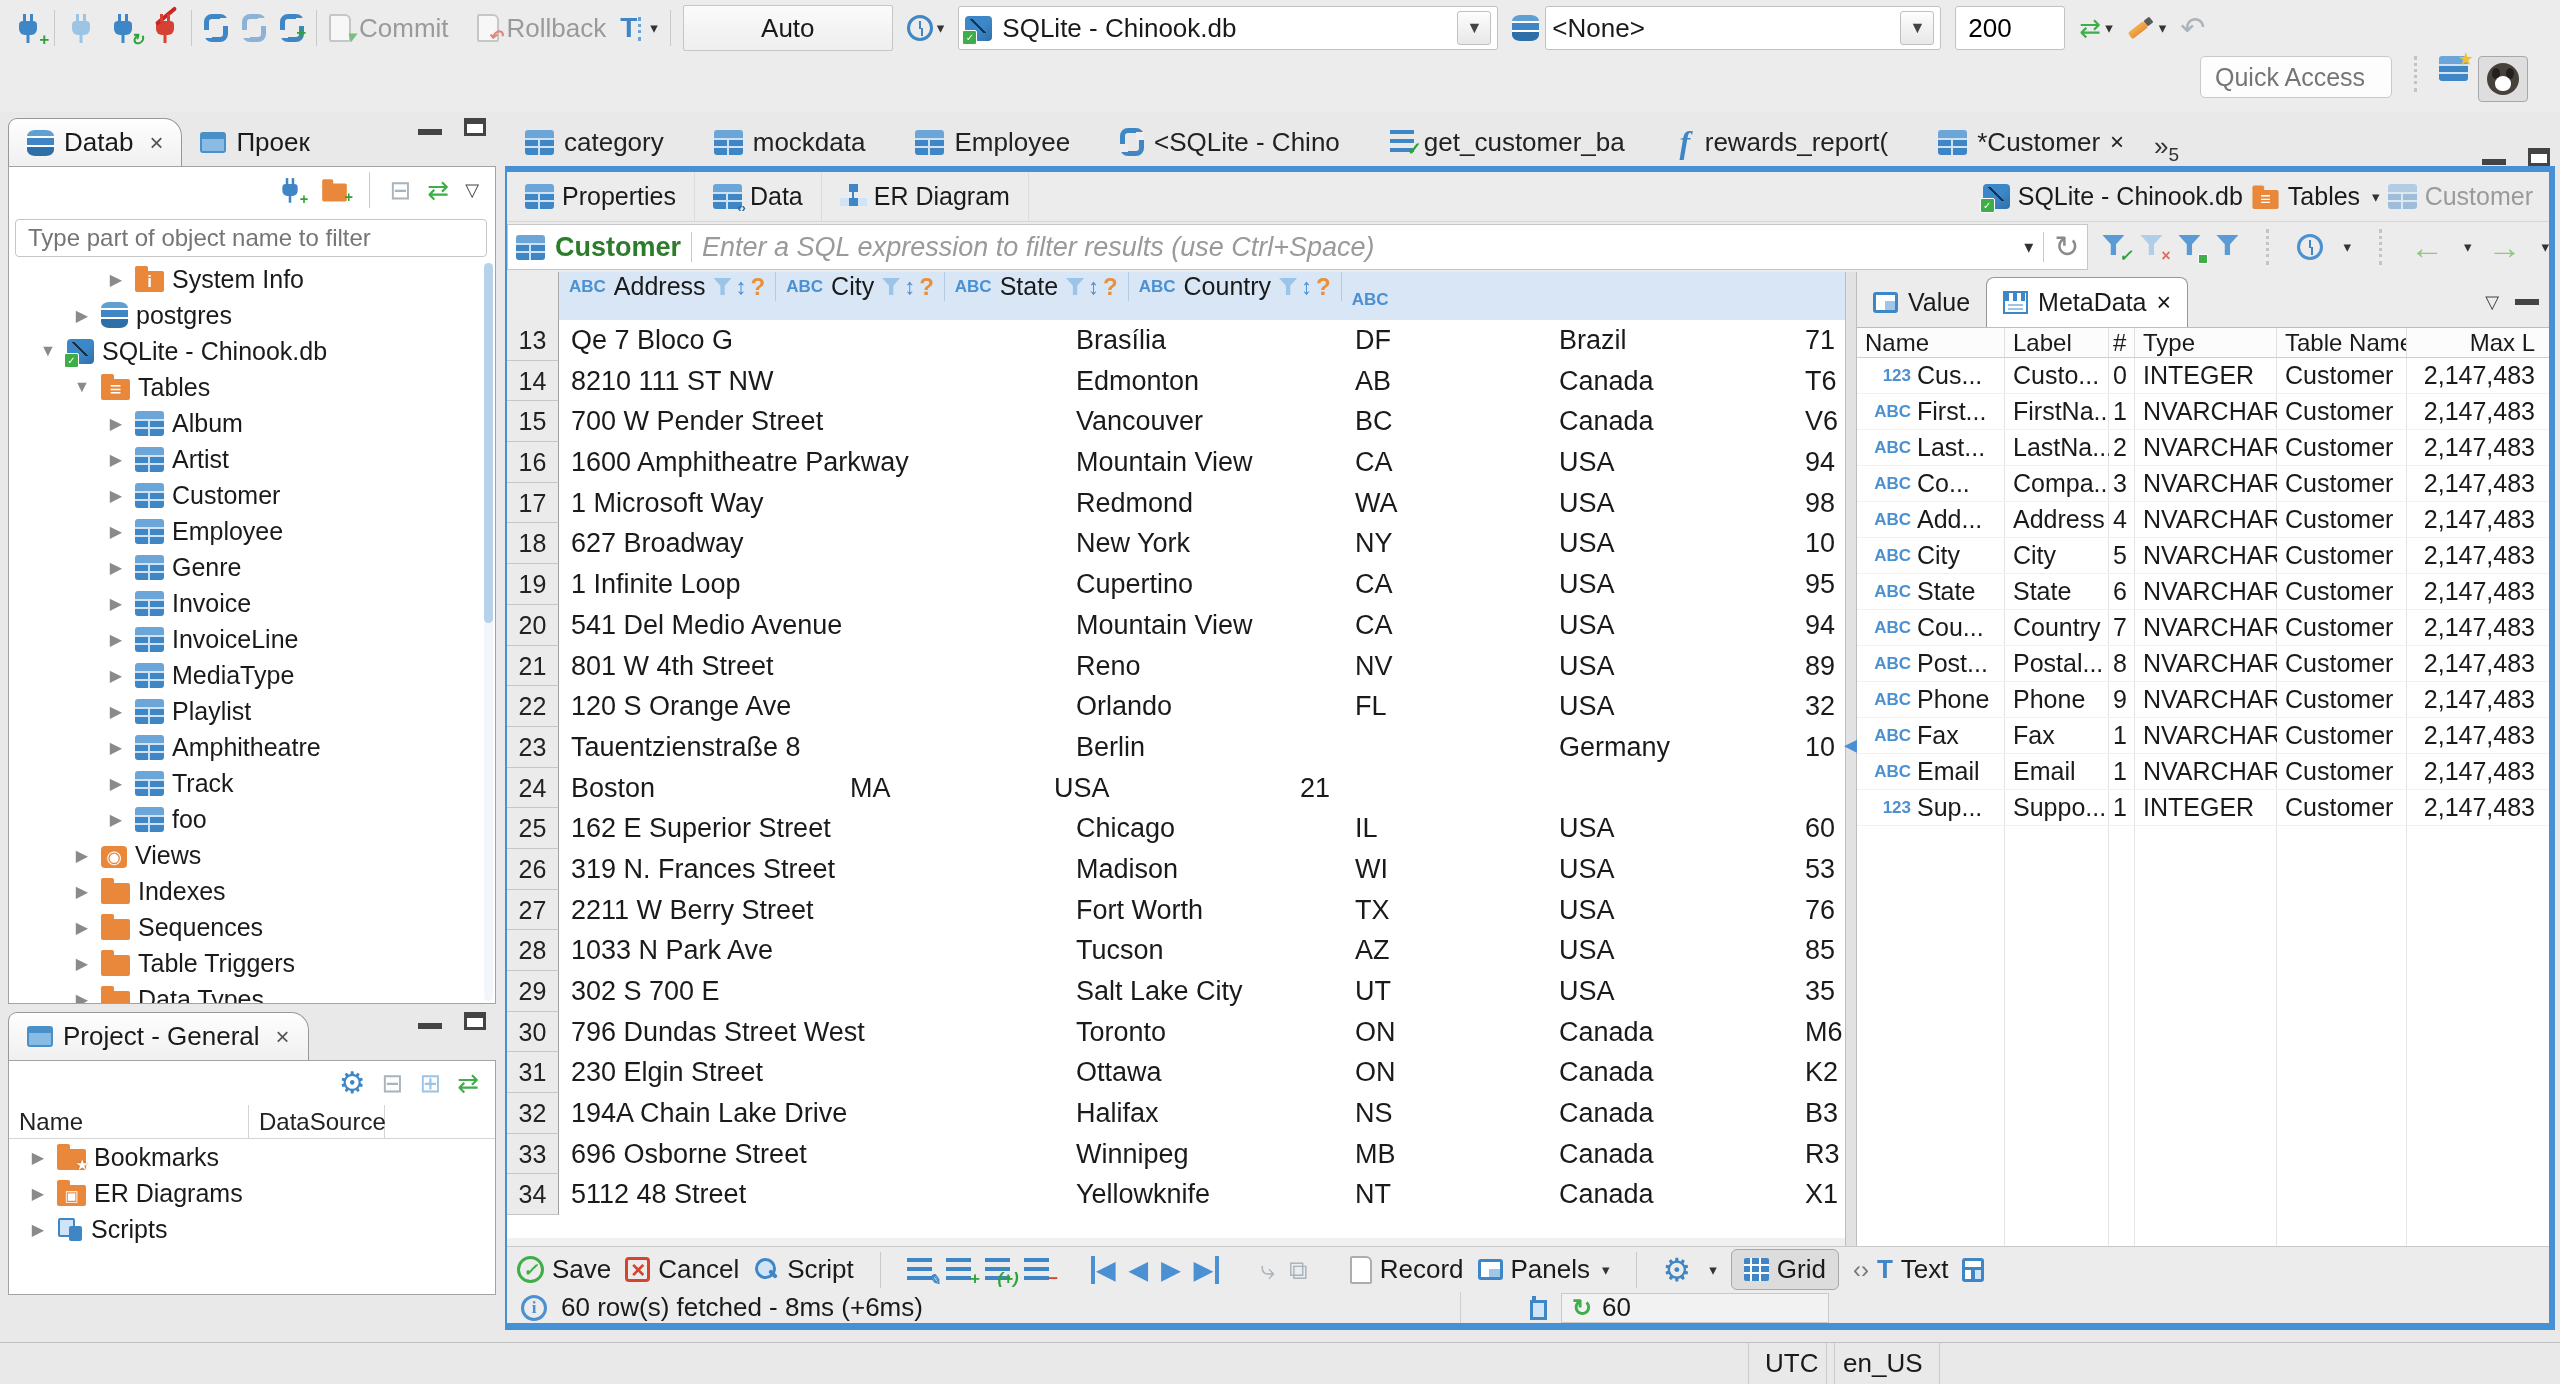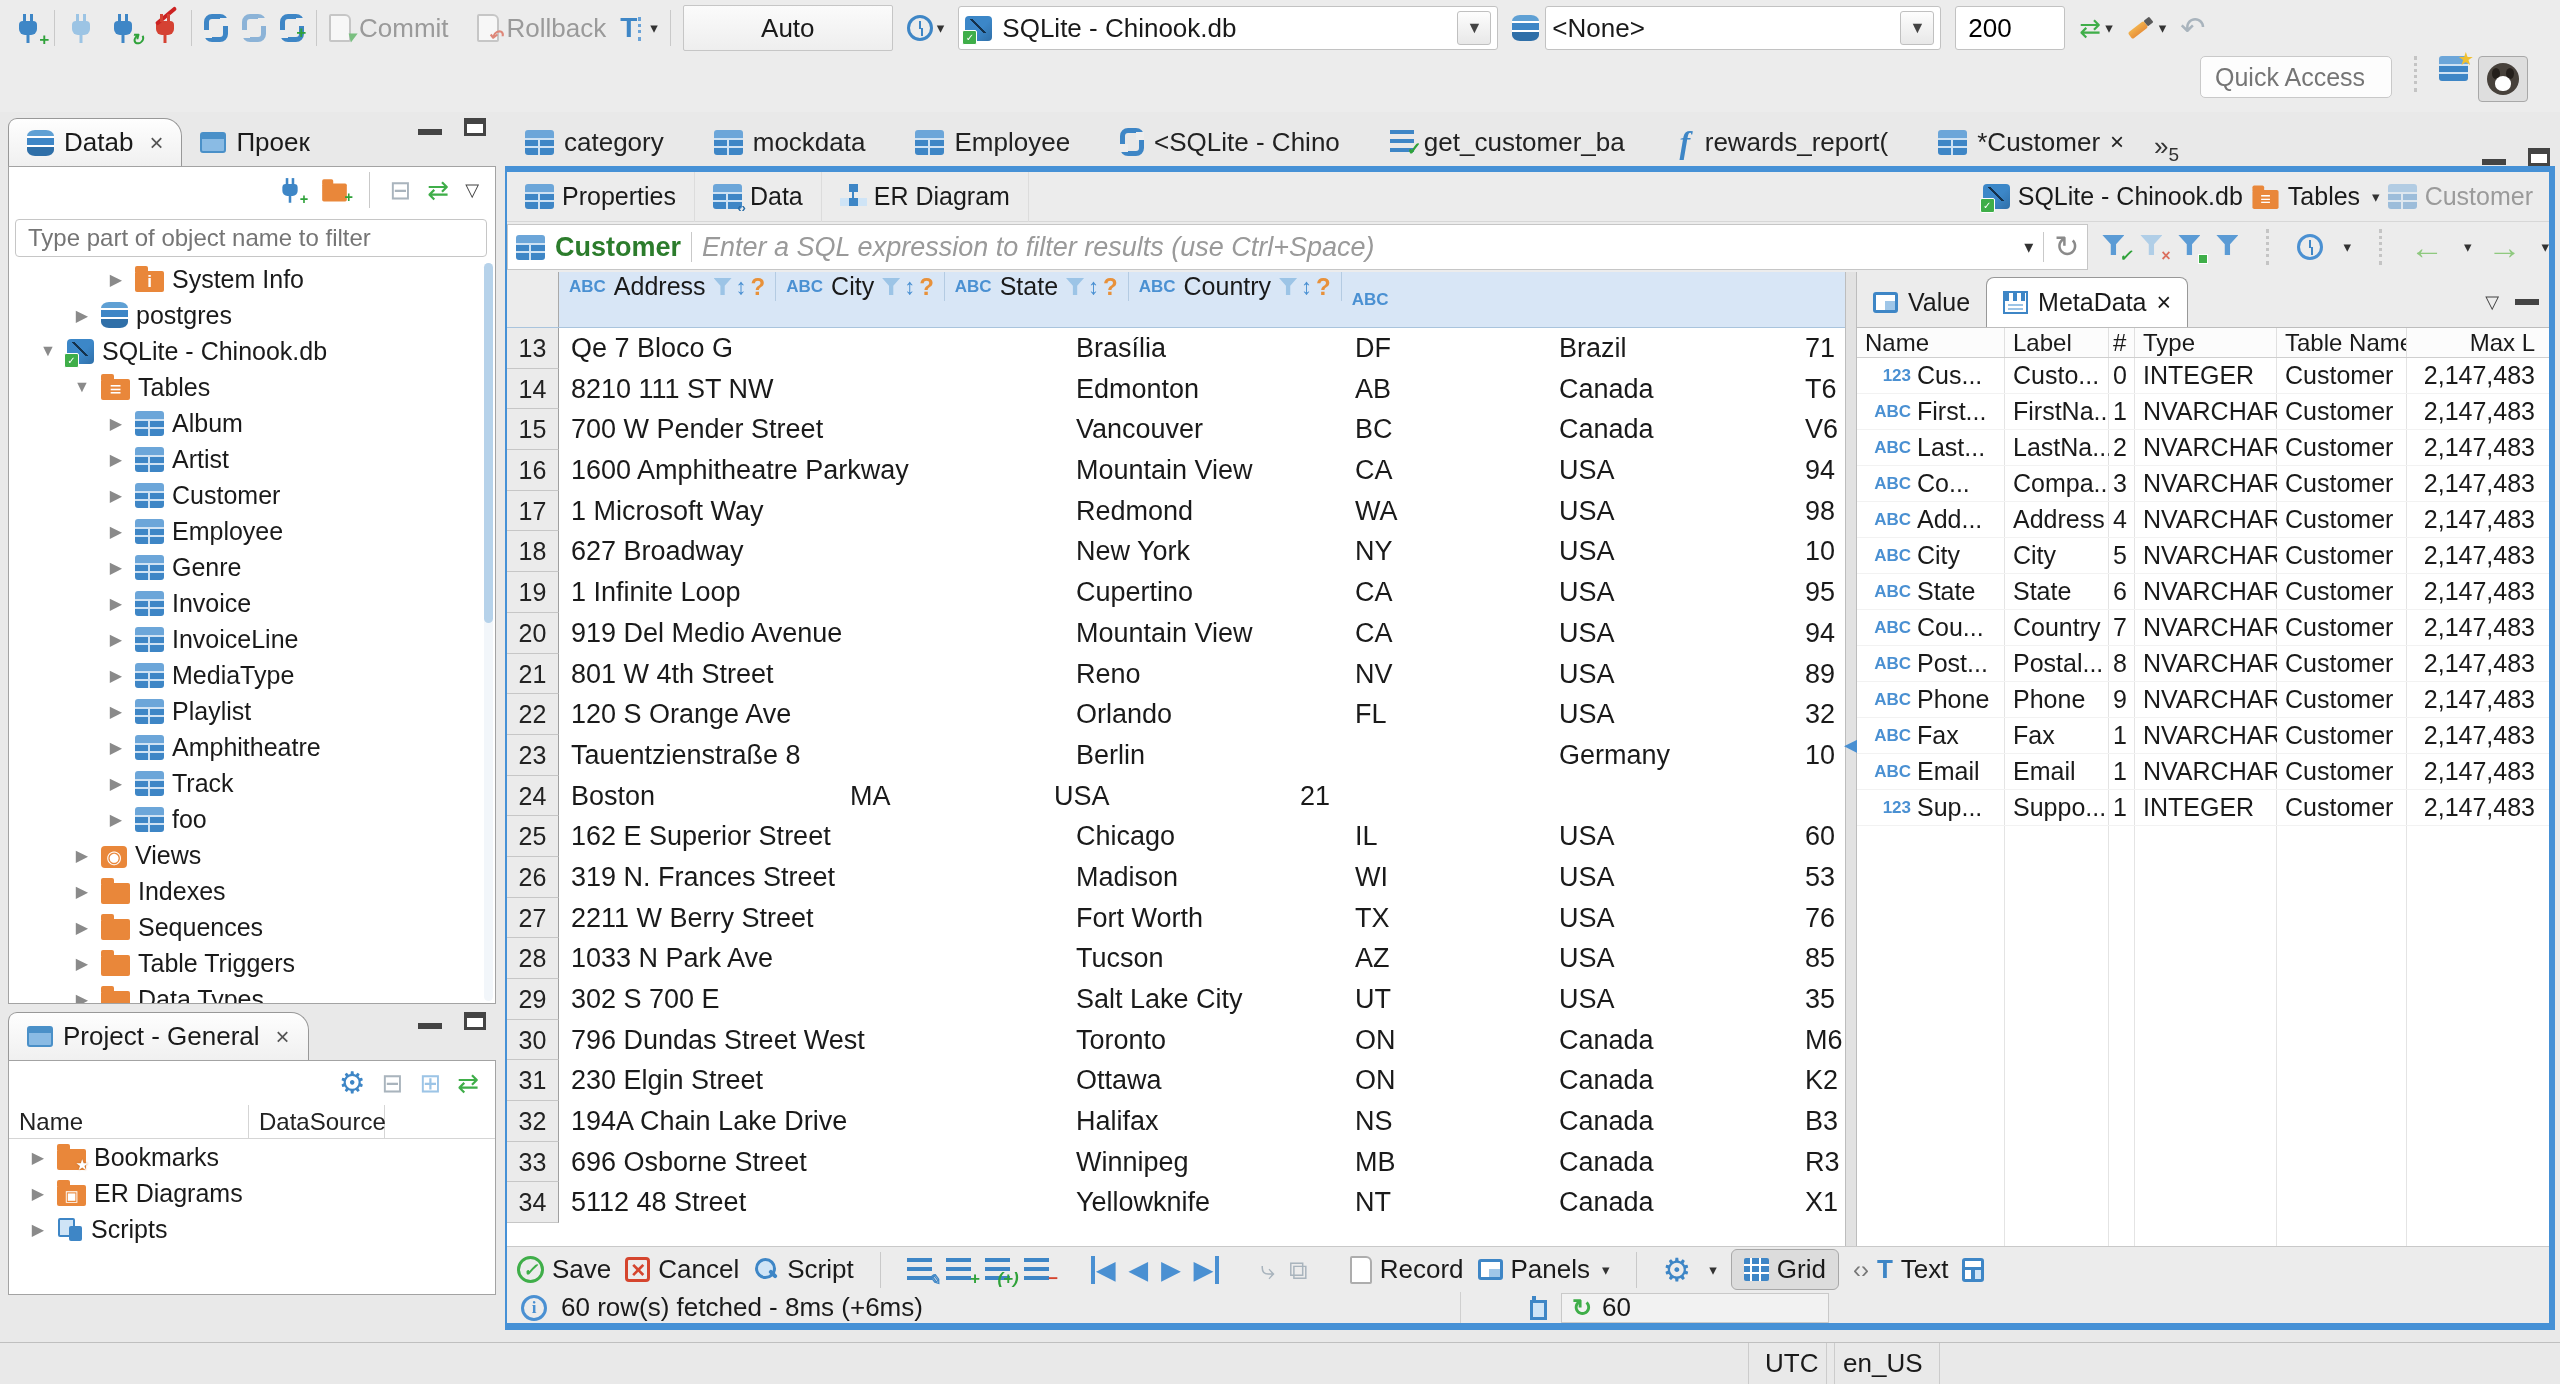--- a/index.html
+++ b/index.html
@@ -157,21 +157,21 @@
 .fricons{display:flex;align-items:center;gap:16px;padding-left:14px}
 
 
 #gridhead{left:507px;top:272px;width:1338px;height:56px;display:flex;background:#d8e6f6;border-bottom:1px solid #a9c4dd}
 .ghnum{width:52px;flex:none;background:#ececec;border-right:1px solid #a9a9a9}
 .ghcell{display:flex;align-items:center;gap:8px;padding:0 10px;font-size:25px;border-right:1px solid #b4cbe2;white-space:nowrap;overflow:hidden}
 .abc{color:#4a90d2;font-weight:bold;font-size:17px;flex:none}
 .ghicons{margin-left:auto;display:flex;align-items:center;gap:4px}
 .updn{color:#4a90d2;font-size:22px;font-weight:bold}
 .qmark{color:#e8913a;font-size:24px;font-weight:bold}
-#gridrows{left:507px;top:328px;width:1338px;height:918px;background:#fff;overflow:hidden}
+#gridrows{left:507px;top:320px;width:1338px;height:918px;background:#fff;overflow:hidden}
 .grow{display:flex;height:40.7px}
 .gnum{width:52px;flex:none;background:#ebebeb;border-right:1px solid #9f9f9f;border-bottom:1px solid #c6c6c6;text-align:center;font-size:25px;line-height:40px;color:#222}
 .gcell{padding:0 12px;font-size:27px;line-height:40px;border-right:2px solid rgba(255,255,255,.8);white-space:nowrap;overflow:hidden}
 .gc0{width:505px}.gc1{width:279px}.gc2{width:204px}.gc3{width:246px}.gc4{width:52px;border-right:none}
 .focused{box-shadow:inset 0 0 0 3px #000}
 
 
 #splitter{left:1845px;top:272px;width:12px;height:974px;background:#e2e2e2;border-left:1px solid #bdbdbd;border-right:1px solid #bdbdbd}
 #splitter .mark{position:absolute;left:-2px;top:462px;color:#4a90d2;font-size:18px}
 
@@ -673,21 +673,21 @@
     <div class="grow">
     <div class="gnum">19</div>
     <div class="gcell gc0">1 Infinite Loop</div>
     <div class="gcell gc1">Cupertino</div>
     <div class="gcell gc2">CA</div>
     <div class="gcell gc3">USA</div>
     <div class="gcell gc4">95</div>
   </div>
     <div class="grow">
     <div class="gnum">20</div>
-    <div class="gcell gc0">919 Del Medio Avenue</div>
+    <div class="gcell gc0">541 Del Medio Avenue</div>
     <div class="gcell gc1">Mountain View</div>
     <div class="gcell gc2">CA</div>
     <div class="gcell gc3">USA</div>
     <div class="gcell gc4">94</div>
   </div>
     <div class="grow">
     <div class="gnum">21</div>
     <div class="gcell gc0">801 W 4th Street</div>
     <div class="gcell gc1">Reno</div>
     <div class="gcell gc2">NV</div>

